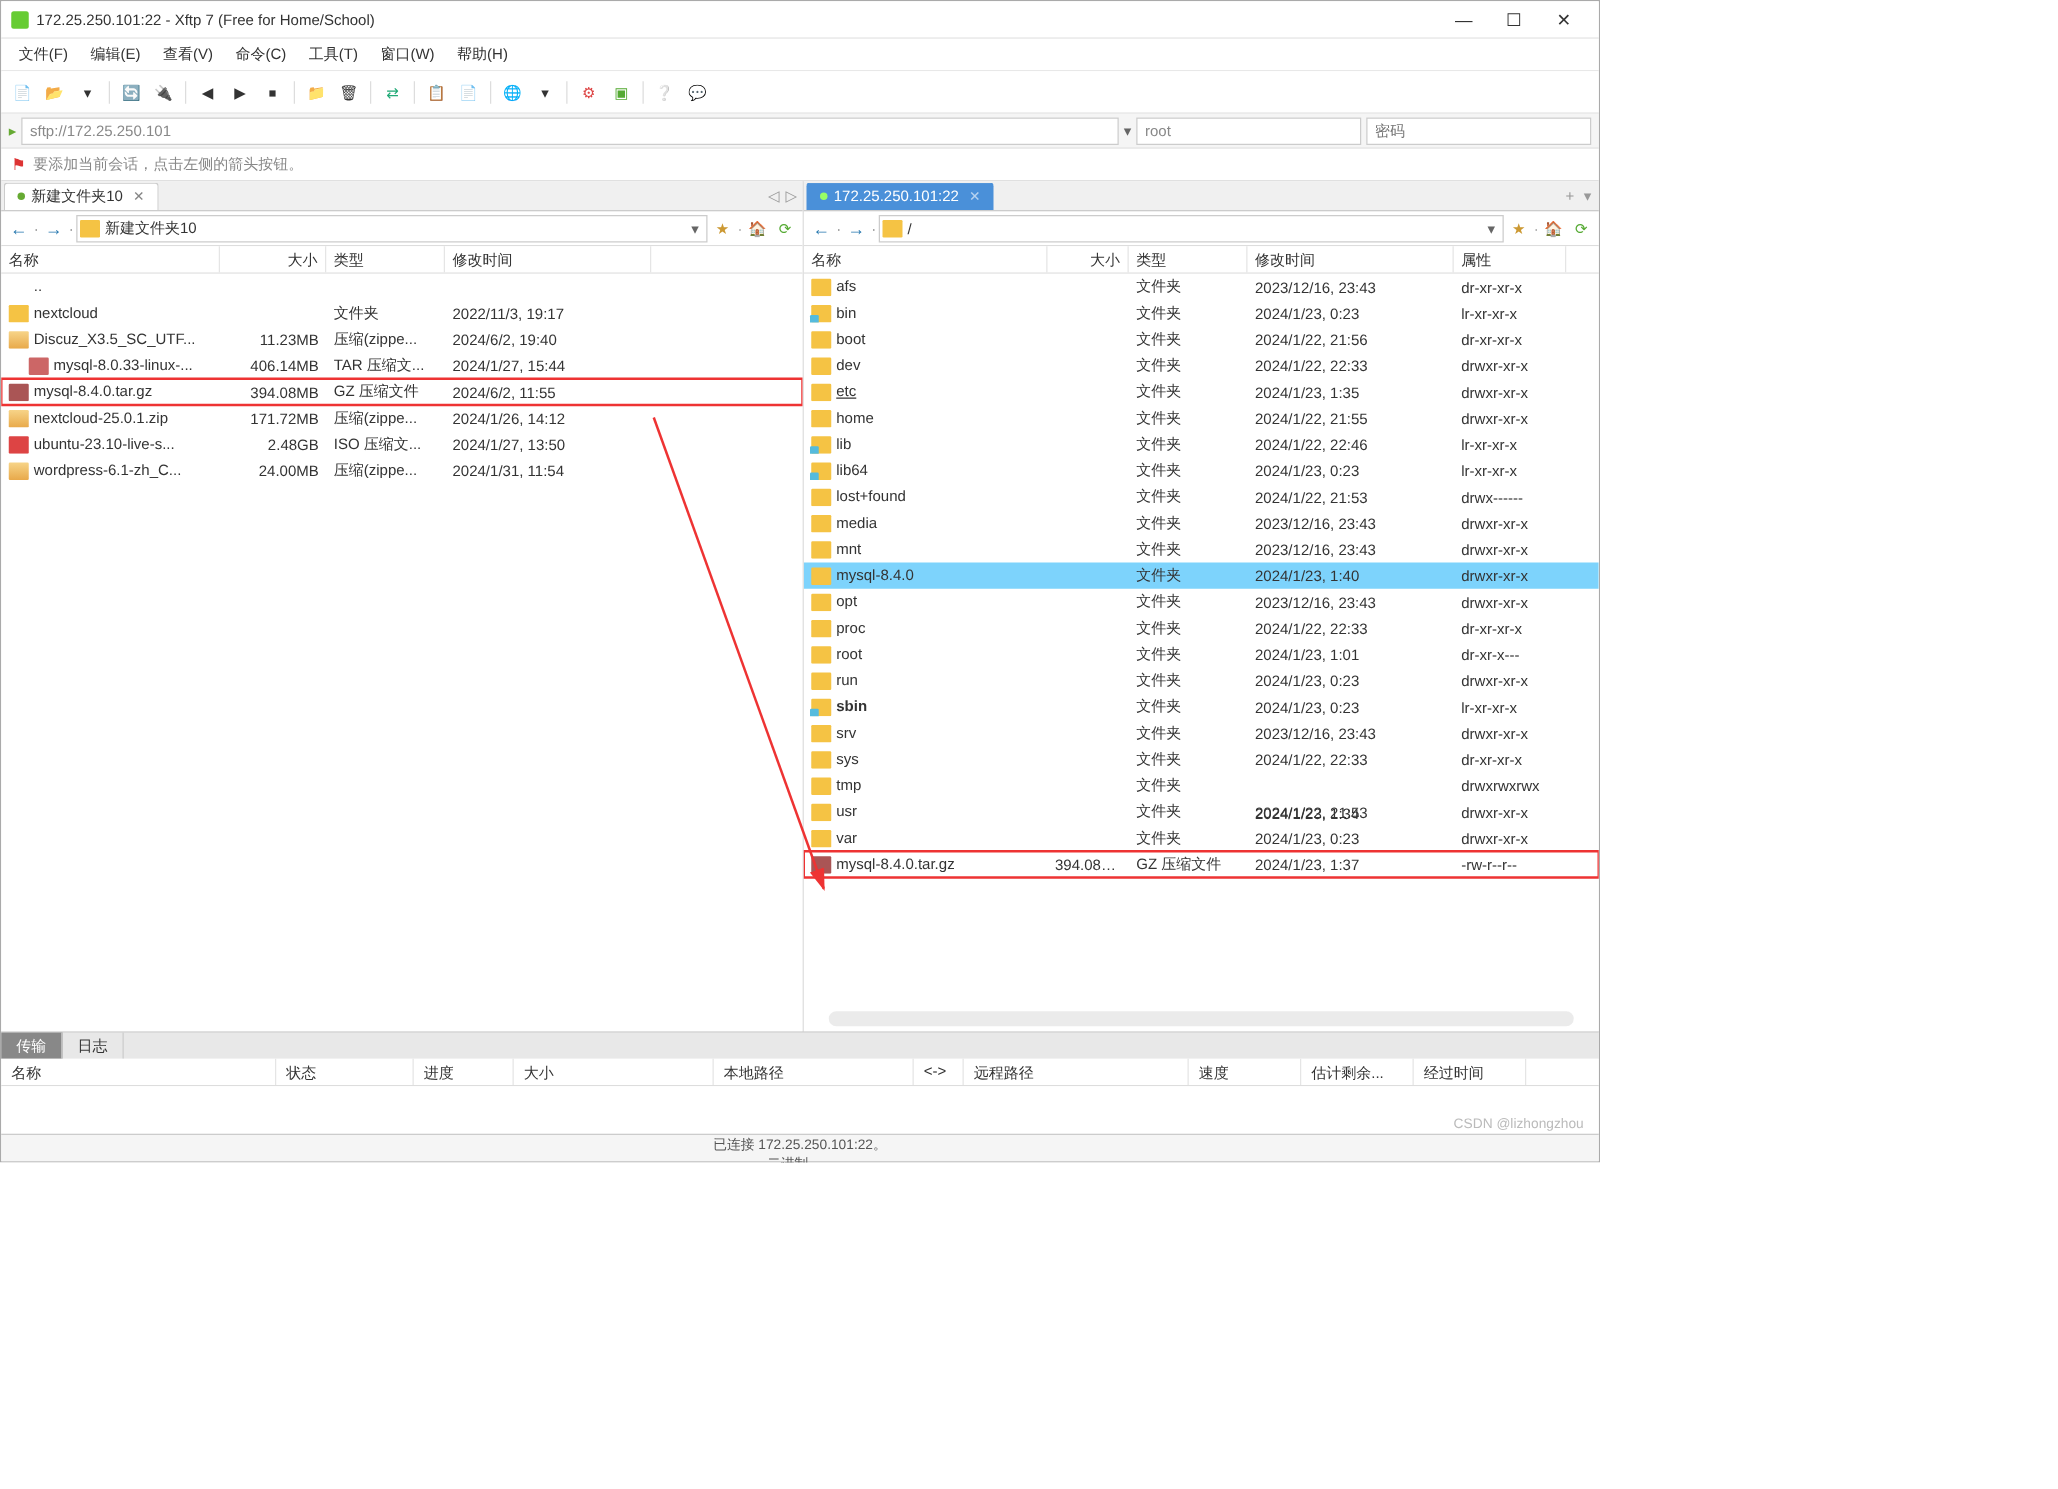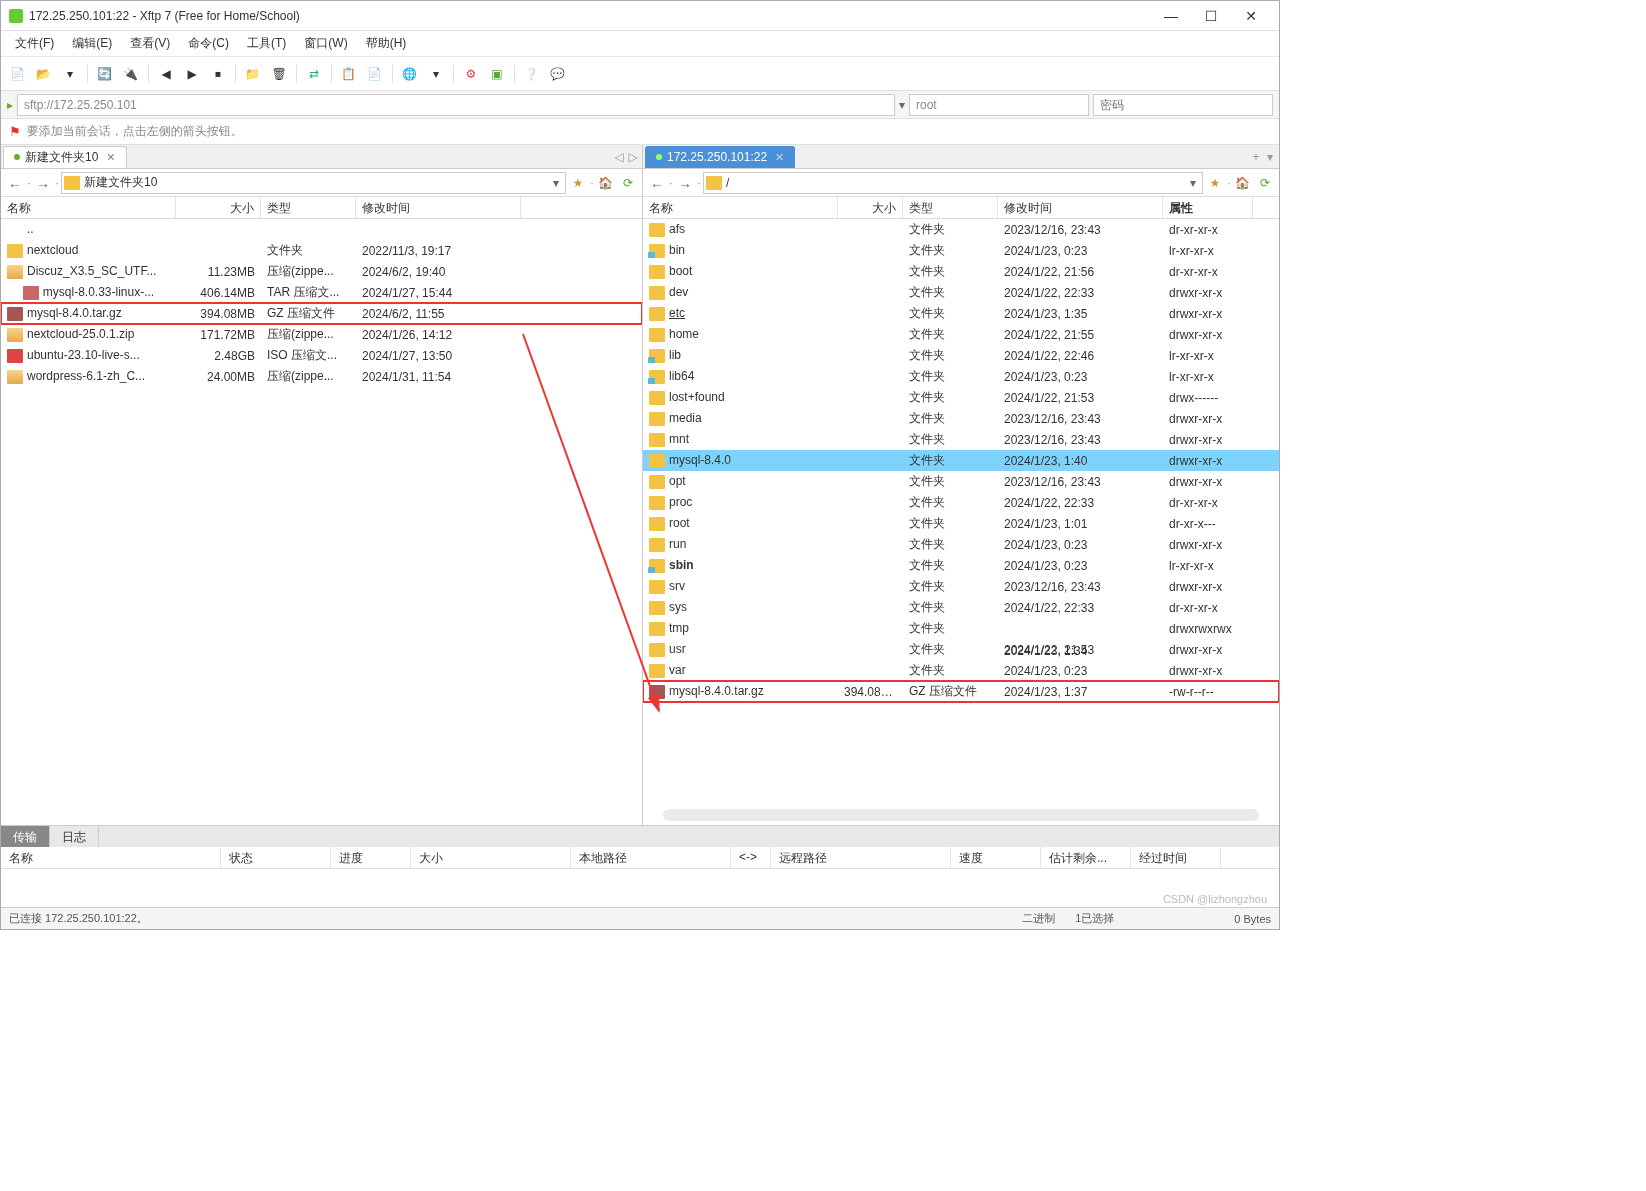--- a/index.html
+++ b/index.html
@@ -55,21 +55,21 @@
 .ico-gz { background: #a55; }
 .ico-iso { background: #d44; }
 .ico-up { background: transparent; }
 .scrollhint { position: absolute; bottom: 4px; left: 20px; right: 20px; height: 12px; background: #ccc; border-radius: 6px; opacity: .4; }
 .bottom-tabs { height: 22px; background: #e8e8e8; border-top: 1px solid #ccc; display: flex; }
 .btab { padding: 3px 12px; font-size: 12px; border-right: 1px solid #ccc; }
 .btab.act { background: #888; color: #fff; }
 .transfer-hdr { height: 22px; display: flex; background: #fff; border-bottom: 1px solid #ddd; font-size: 12px; }
 .transfer-hdr > div { padding: 3px 8px; border-right: 1px solid #e5e5e5; }
 .transfer-body { height: 38px; background: #fff; }
-.statusbar { height: 22px; background: #f5f5f5; border-top: 1px solid #ccc; display: flex; align-items: center; padding: 0 8px; font-size: 11px; color: #555; }
+.statusbar { height: 22px; background: #f5f5f5; border-top: 1px solid #ccc; display: flex; align-items: center; padding: 0 8px; font-size: 11px; color: #555; flex-direction: column; }
 .statusbar .sp { flex: 1; }
 .watermark { position: absolute; right: 12px; bottom: 24px; font-size: 11px; color: #bbb; }
 svg.arrow-line { position: absolute; pointer-events: none; }
 </style>
 </head>
 <body>
 
 <div class="window">
 
   <div class="titlebar">
@@ -245,21 +245,21 @@
         <div class="nav-icon" style="color:#c93;">★</div>
         <span style="color:#999">·</span>
         <div class="nav-icon" style="color:#c93;">🏠</div>
         <div class="nav-icon" style="color:#5a3;">⟳</div>
       </div>
       <div class="listhdr" id="rh">
           <div style="width: 195px;">名称</div>
           <div style="width: 65px; text-align: right;">大小</div>
           <div style="width: 95px;">类型</div>
           <div style="width: 165px;">修改时间</div>
-          <div style="width: 90px; font-weight: bold;">属性</div>
+          <div style="width: 90px;">属性</div>
         </div>
       <div class="filelist" id="rl">
       <div class="row">
             <div class="c" style="width: 195px;"><span class="ico ico-folder"></span><span>afs</span></div>
             <div class="c" style="width: 65px; text-align: right;"></div>
             <div class="c" style="width: 95px;">文件夹</div>
             <div class="c" style="width: 165px;">2023/12/16, 23:43</div>
             <div class="c" style="width: 90px;">dr-xr-xr-x</div>
           </div>
           <div class="row">

